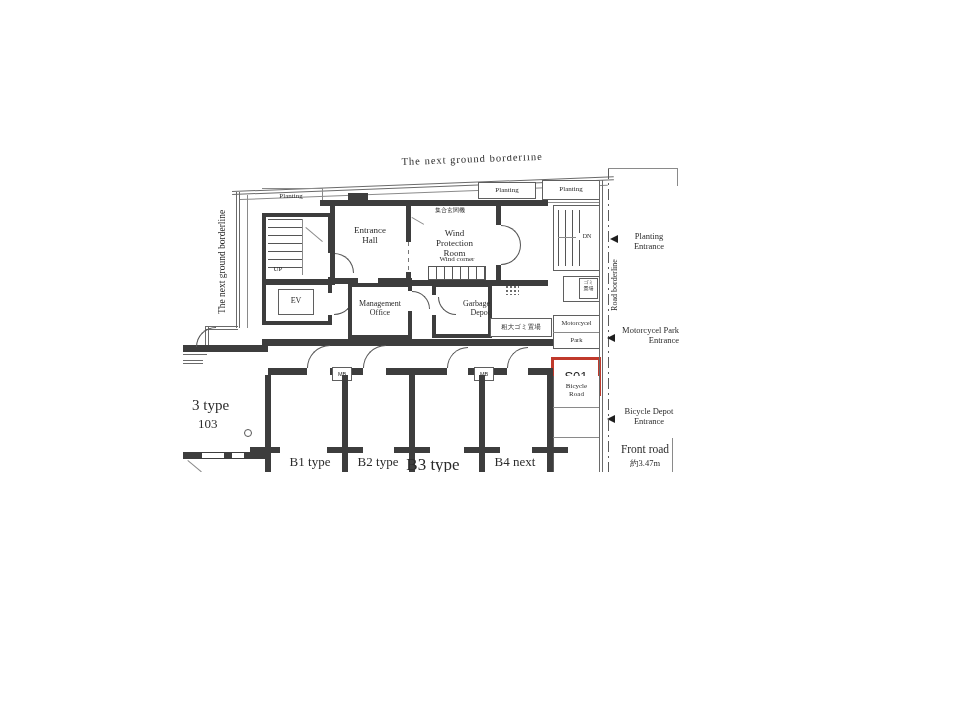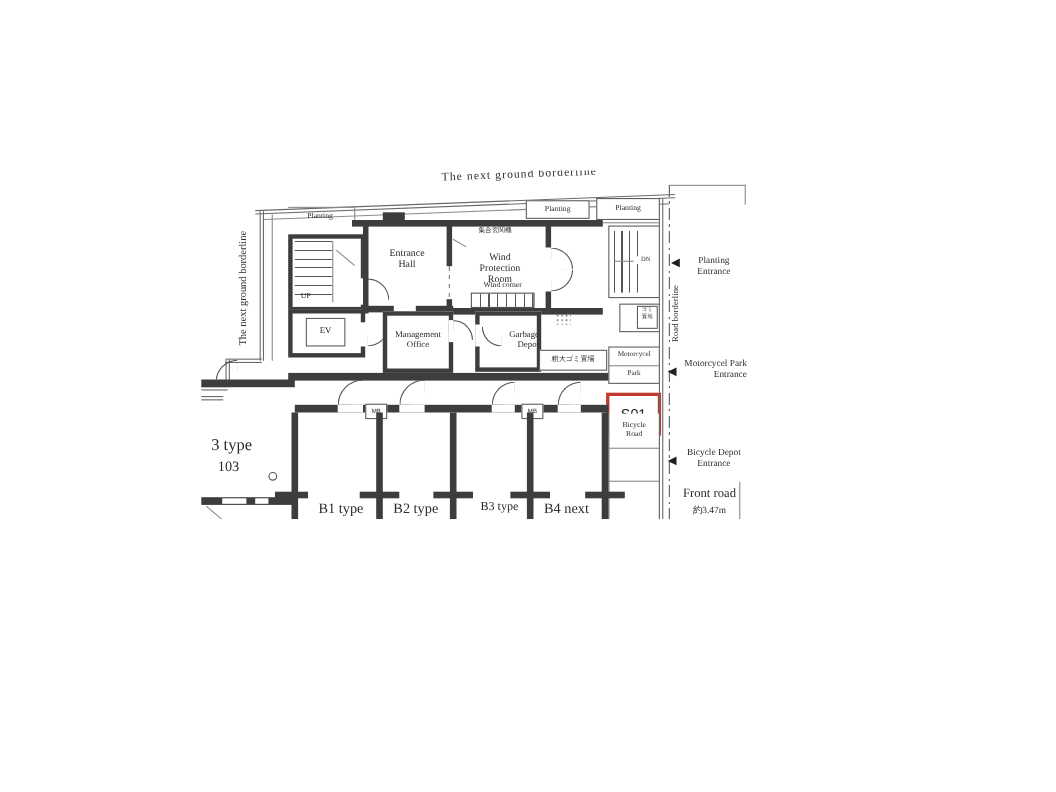--- a/index.html
+++ b/index.html
@@ -186,21 +186,21 @@
   <div class="wall" style="left:299px;top:220px;width:6px;height:97px;"></div>
   <div class="wall" style="left:367px;top:220px;width:6px;height:97px;"></div>
   <div class="wall" style="left:70px;top:292px;width:30px;height:6px;"></div>
   <div class="wall" style="left:147px;top:292px;width:36px;height:6px;"></div>
   <div class="wall" style="left:214px;top:292px;width:36px;height:6px;"></div>
   <div class="wall" style="left:284px;top:292px;width:36px;height:6px;"></div>
   <div class="wall" style="left:352px;top:292px;width:36px;height:6px;"></div>
 
   <div class="lbl" style="left:95px;top:300px;width:70px;font-size:13px;">B1 type</div>
   <div class="lbl" style="left:163px;top:300px;width:70px;font-size:13px;">B2 type</div>
-  <div class="lbl" style="left:239px;top:300px;width:70px;font-size:11px;">B3 type</div>
+  <div class="lbl" style="left:218px;top:300px;width:70px;font-size:17px;">B3 type</div>
   <div class="lbl" style="left:300px;top:300px;width:70px;font-size:13px;">B4 next</div>
 
   <div class="wall" style="left:3px;top:190px;width:85px;height:7px;"></div>
   <div class="arc arc-tl" style="left:16px;top:172px;width:20px;height:20px;"></div>
   <div class="dbl-h" style="left:3px;top:205px;width:20px;"></div>
   <div class="lbl" style="left:12px;top:242px;width:70px;font-size:15px;text-align:left;">3 type</div>
   <div class="lbl" style="left:18px;top:262px;width:50px;font-size:13px;text-align:left;">103</div>
   <div class="abs" style="left:64px;top:274px;width:8px;height:8px;border:1px solid #555;border-radius:50%;box-sizing:border-box;"></div>
   <div class="wall" style="left:3px;top:297px;width:85px;height:7px;"></div>
   <div class="abs" style="left:22px;top:298px;width:22px;height:5px;background:#fff;"></div>

